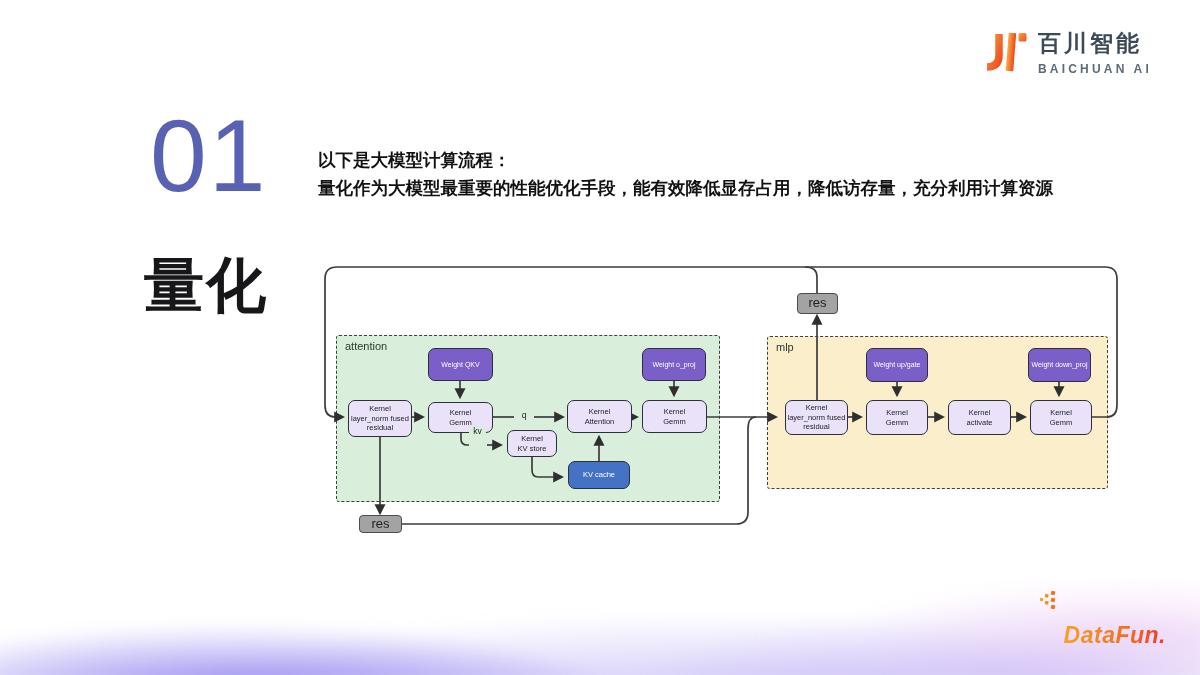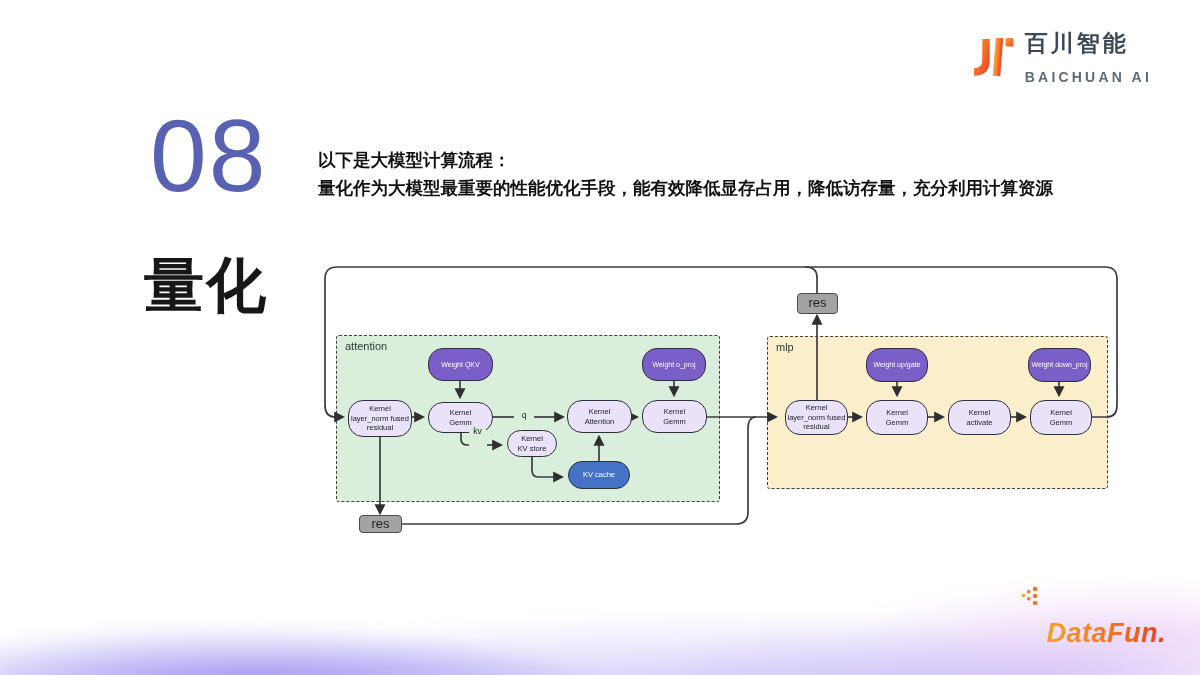--- a/index.html
+++ b/index.html
@@ -6,52 +6,52 @@
   body {
     width:1200px; height:675px; position:relative; overflow:hidden;
     background:#ffffff; font-family:"Liberation Sans", sans-serif;
   }
   .slide { position:absolute; inset:0; background:#fff; }
 
   
   .brand { position:absolute; top:28px; right:48px; display:flex; align-items:center; gap:11px; }
   .brand-text { display:flex; flex-direction:column; }
   .brand-cn { font-size:23px; font-weight:700; color:#3c4a58; letter-spacing:3px; }
-  .brand-en { font-size:14px; font-weight:600; color:#5c6b7a; letter-spacing:3.2px; margin-top:10px; }
+  .brand-en { font-size:12px; font-weight:600; color:#5c6b7a; letter-spacing:3.2px; margin-top:3px; }
 
   
   .section-number { position:absolute; left:150px; top:100px; font-size:102px; line-height:1.1;
     color:#5961b3; font-weight:500; letter-spacing:2px; }
   .section-title { position:absolute; left:144px; top:250px; font-size:60px; line-height:1.2;
     color:#17171a; font-weight:700; letter-spacing:2px; }
 
   
   .intro { position:absolute; left:318px; top:147px; width:822px; font-size:17.5px;
     line-height:1.58; color:#121212; font-weight:600; }
 
   
   #diagram { position:absolute; left:320px; top:258px; width:810px; height:292px; }
   .group { position:absolute; border:1.6px dashed #3e3e3e; border-radius:3px; z-index:1; }
   .g-attention { left:16px;  top:77px; width:382px; height:165px; background:#d9efdc; }
   .g-mlp       { left:447px; top:78px; width:339px; height:151px; background:#faeecb; }
   .group-label { position:absolute; top:4px; left:8px; font-size:11px; color:#2e3a33; }
   .wires { position:absolute; left:0; top:0; z-index:2; }
   .node { position:absolute; z-index:3; display:flex; align-items:center; justify-content:center;
-    text-align:center; white-space:pre-line; border:1.3px solid #2e2e3c; border-radius:15px;
+    text-align:center; white-space:pre-line; border:1.3px solid #2e2e3c; border-radius:7px;
     font-size:7.5px; line-height:1.3; color:#1d1d26; box-sizing:border-box; }
   .kernel { background:#eae2f8; }
   .weight { background:#7b5fc8; color:#ffffff; font-size:7px; }
   .cache  { background:#4472c4; color:#ffffff; }
   .resbox { background:#a3a3a3; border:1.4px solid #4c4c4c; border-radius:4px; font-size:13px; color:#222; }
   .edge-label { position:absolute; z-index:4; font-size:8.5px; color:#1d1d26; text-align:center;
     background:#d9efdc; line-height:1.1; }
 
   
   .datafun { position:absolute; right:34px; bottom:26px; display:flex; align-items:flex-start; gap:3px; z-index:6; }
-  .datafun-text { font-size:27px; font-weight:700; font-style:italic; letter-spacing:0.5px;
+  .datafun-text { font-size:23px; font-weight:700; font-style:italic; letter-spacing:0.5px;
     background:linear-gradient(90deg,#f6a223 0%,#f2701f 60%,#e73b2a 100%);
     -webkit-background-clip:text; background-clip:text; color:transparent;margin-top:34px; }
   .wave { position:absolute; left:0; bottom:0; width:1200px; height:95px; overflow:hidden;
     pointer-events:none; z-index:5; }
   .wave-inner { position:absolute; inset:-10px;
     background:
       radial-gradient(52% 105% at 20% 112%, rgba(113,96,234,0.85) 0%, rgba(113,96,234,0) 62%),
       radial-gradient(75% 150% at 58% 135%, rgba(138,118,240,0.55) 0%, rgba(138,118,240,0) 65%),
       radial-gradient(55% 120% at 86% 100%, rgba(190,160,242,0.45) 0%, rgba(190,160,242,0) 60%),
       radial-gradient(38% 85% at 94% 55%, rgba(240,205,245,0.55) 0%, rgba(240,205,245,0) 60%);
@@ -74,21 +74,21 @@
       <path d="M29.5 4 L26.5 42" stroke="url(#bgrad)" stroke-width="7.5" fill="none"></path>
       <path d="M39.5 17 V42" stroke="url(#bgrad)" stroke-width="7.5" fill="none"></path>
       <rect x="35.5" y="4" width="8" height="8.5" rx="1.5" fill="url(#bgrad)"></rect>
     </svg>
     <div class="brand-text">
       <div class="brand-cn">百川智能</div>
       <div class="brand-en">BAICHUAN AI</div>
     </div>
   </div>
 
-  <div class="section-number">08</div>
+  <div class="section-number">01</div>
   <div class="section-title">量化</div>
 
   <div class="intro">
     <div>以下是大模型计算流程：</div>
     <div>量化作为大模型最重要的性能优化手段，能有效降低显存占用，降低访存量，充分利用计算资源</div>
   </div>
 
   <div id="diagram">
 
     <div class="group g-attention">

